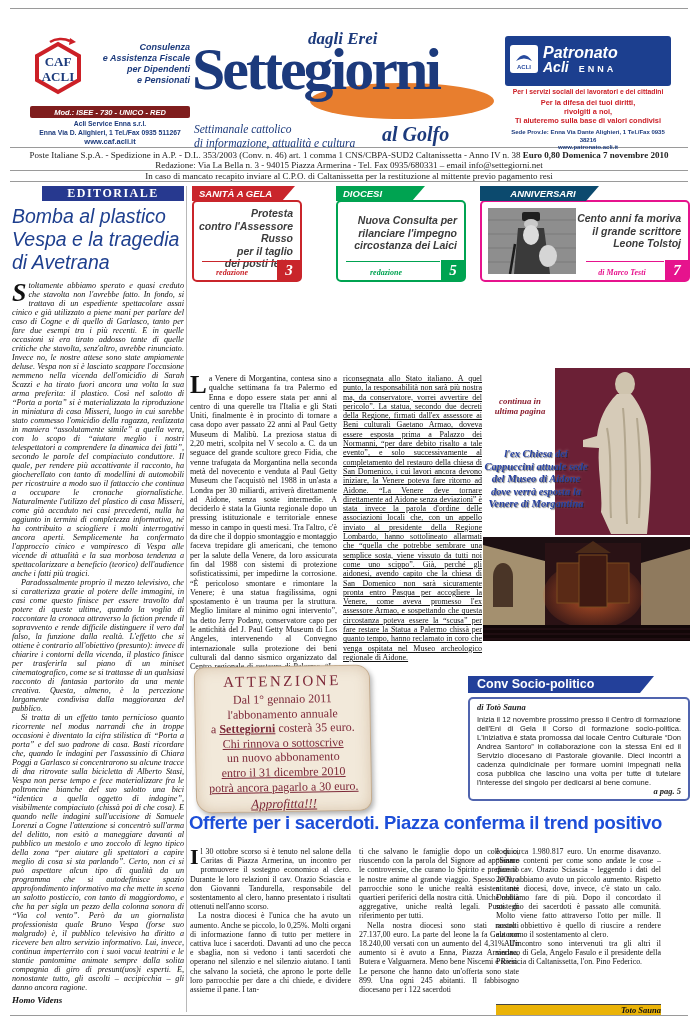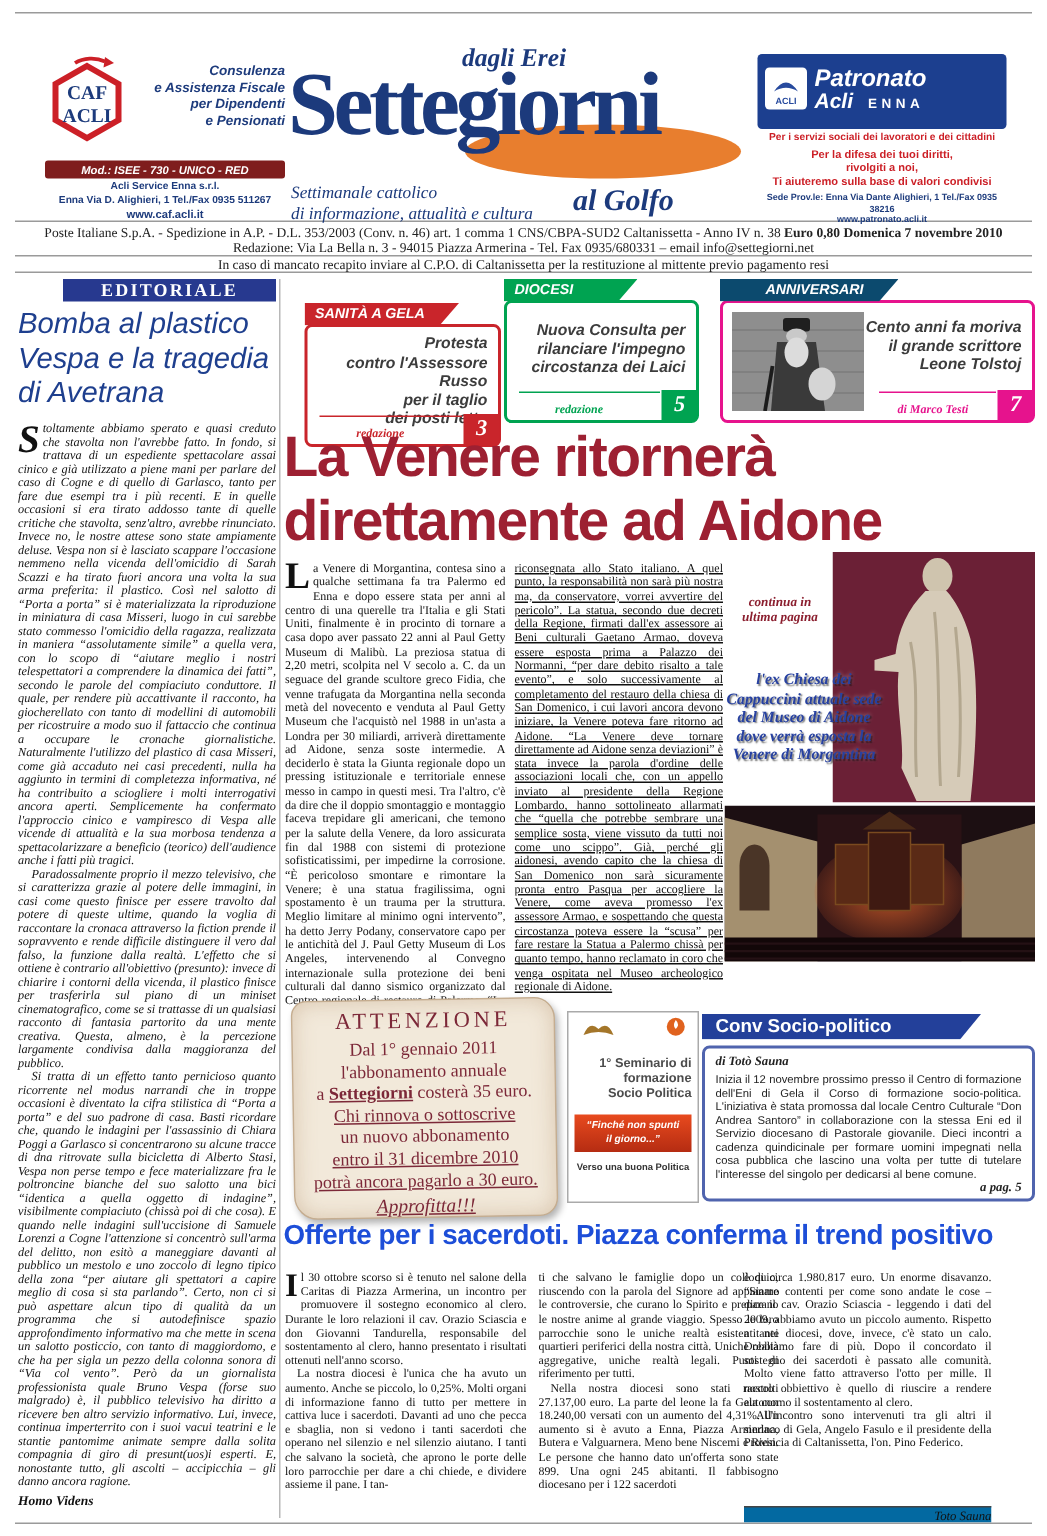--- a/index.html
+++ b/index.html
@@ -104,22 +104,22 @@
      text-align:justify;color:#222;}
   .corso-by{font-weight:bold;font-style:italic;font-family:"Liberation Serif",serif;font-size:8.5px;margin-bottom:3px;}
   .corso-pag{text-align:right;font-weight:bold;font-style:italic;font-family:"Liberation Serif",serif;font-size:8.5px;}
 
   
   .b-head{left:189px;top:812px;width:505px;font-family:"Liberation Sans",sans-serif;font-weight:bold;
      font-size:18.5px;letter-spacing:-.3px;color:#1d4ed8;}
   .bcol{position:absolute;top:847px;height:168px;font-size:7.9px;line-height:9.2px;text-align:justify;overflow:hidden;}
   .bcol p{margin:0;}
   .bcol p.ind{text-indent:8px;}
-  .b-sign{position:absolute;right:0;bottom:0;left:0;background:#0369a1;border-top:1px solid #444;
-     text-align:right;font-weight:normal;font-style:italic;font-size:8.5px;padding-top:1px;}
+  .b-sign{position:absolute;right:0;bottom:0;left:0;background:#eab308;border-top:1px solid #444;
+     text-align:right;font-weight:bold;font-style:italic;font-size:8.5px;padding-top:1px;}
 </style>
 </head>
 <body>
 
 <div class="page">
 
   <div class="rule" style="left:10px;right:10px;top:8px;width:678px;"></div>
   <div class="rule" style="left:10px;top:147px;width:678px;"></div>
   <div class="rule" style="left:10px;top:170px;width:678px;"></div>
   <div class="rule" style="left:10px;top:181px;width:678px;"></div>
@@ -190,21 +190,21 @@
   <div class="abs ed-title">Bomba al plastico
 Vespa e la tragedia
 di Avetrana</div>
   <div class="abs ed-body">
     <p><span class="dcap">S</span><span>toltamente abbiamo sperato e quasi creduto che stavolta non l'avrebbe fatto. In fondo, si trattava di un espediente spettacolare assai cinico e già utilizzato a piene mani per parlare del caso di Cogne e di quello di Garlasco, tanto per fare due esempi tra i più recenti. E in quelle occasioni si era tirato addosso tante di quelle critiche che stavolta, senz'altro, avrebbe rinunciato. Invece no, le nostre attese sono state ampiamente deluse. Vespa non si è lasciato scappare l'occasione nemmeno nella vicenda dell'omicidio di Sarah Scazzi e ha tirato fuori ancora una volta la sua arma preferita: il plastico. Così nel salotto di “Porta a porta” si è materializzata la riproduzione in miniatura di casa Misseri, luogo in cui sarebbe stato commesso l'omicidio della ragazza, realizzata in maniera “assolutamente simile” a quella vera, con lo scopo di “aiutare meglio i nostri telespettatori a comprendere la dinamica dei fatti”, secondo le parole del compiaciuto conduttore. Il quale, per rendere più accattivante il racconto, ha giocherellato con tanto di modellini di automobili per ricostruire a modo suo il fattaccio che continua a occupare le cronache giornalistiche. Naturalmente l'utilizzo del plastico di casa Misseri, come già accaduto nei casi precedenti, nulla ha aggiunto in termini di completezza informativa, né ha contribuito a sciogliere i molti interrogativi ancora aperti. Semplicemente ha confermato l'approccio cinico e vampiresco di Vespa alle vicende di attualità e la sua morbosa tendenza a spettacolarizzare a beneficio (teorico) dell'audience anche i fatti più tragici.</span></p>
     <p class="ind">Paradossalmente proprio il mezzo televisivo, che si caratterizza grazie al potere delle immagini, in casi come questo finisce per essere travolto dal potere di queste ultime, quando la voglia di raccontare la cronaca attraverso la fiction prende il sopravvento e rende difficile distinguere il vero dal falso, la funzione dalla realtà. L'effetto che si ottiene è contrario all'obiettivo (presunto): invece di chiarire i contorni della vicenda, il plastico finisce per trasferirla sul piano di un miniset cinematografico, come se si trattasse di un qualsiasi racconto di fantasia partorito da una mente creativa. Questa, almeno, è la percezione largamente condivisa dalla maggioranza del pubblico.</p>
     <p class="ind">Si tratta di un effetto tanto pernicioso quanto ricorrente nel modus narrandi che in troppe occasioni è diventato la cifra stilistica di “Porta a porta” e del suo padrone di casa. Basti ricordare che, quando le indagini per l'assassinio di Chiara Poggi a Garlasco si concentrarono su alcune tracce di dna ritrovate sulla bicicletta di Alberto Stasi, Vespa non perse tempo e fece materializzare fra le poltroncine bianche del suo salotto una bici “identica a quella oggetto di indagine”, visibilmente compiaciuto (chissà poi di che cosa). E quando nelle indagini sull'uccisione di Samuele Lorenzi a Cogne l'attenzione si concentrò sull'arma del delitto, non esitò a maneggiare davanti al pubblico un mestolo e uno zoccolo di legno tipico della zona “per aiutare gli spettatori a capire meglio di cosa si sta parlando”. Certo, non ci si può aspettare alcun tipo di qualità da un programma che si autodefinisce spazio approfondimento informativo ma che mette in scena un salotto posticcio, con tanto di maggiordomo, e che ha per sigla un pezzo della colonna sonora di “Via col vento”. Però da un giornalista professionista quale Bruno Vespa (forse suo malgrado) è, il pubblico televisivo ha diritto a ricevere ben altro servizio informativo. Lui, invece, continua imperterrito con i suoi vacui teatrini e le stantie pantomime animate sempre dalla solita compagnia di giro di presunt(uos)i esperti. E, nonostante tutto, gli ascolti – accipicchia – gli danno ancora ragione.</p>
     <div class="ed-sign">Homo Videns</div>
   </div>
 
-  <div class="teaser" style="left:203px;width:131px;margin-top:16px;">
+  <div class="teaser" style="left:192px;width:110px;">
     <div class="t-banner" style="background:#c9252b;width:96px;">SANITÀ A GELA</div>
     <div class="t-box" style="border-color:#c9252b;">
       <div class="t-title">Protesta
 contro l'Assessore Russo
 per il taglio
 dei posti letto</div>
       <div class="t-foot" style="border-color:#c9252b;"></div>
       <div class="t-by" style="color:#c9252b;">redazione</div>
       <div class="t-page" style="background:#c9252b;">3</div>
     </div>
@@ -244,24 +244,20 @@
       </span>
       <div class="t-title" style="top:10px;">Cento anni fa moriva
 il grande scrittore
 Leone Tolstoj</div>
       <div class="t-foot" style="border-color:#e6138d;left:104px;"></div>
       <div class="t-by" style="color:#e6138d;left:104px;">di Marco Testi</div>
       <div class="t-page" style="background:#e6138d;">7</div>
     </div>
   </div>
 
-  <div class="abs headline">
-    <div>La Venere ritornerà</div>
-    <div>direttamente ad Aidone</div>
-  </div>
 
   <div class="acol" style="left:190px;width:147px;height:296px;">
     <p><span class="dcap2">L</span><span>a Venere di Morgantina, contesa sino a qualche settimana fa tra Palermo ed Enna e dopo essere stata per anni al centro di una querelle tra l'Italia e gli Stati Uniti, finalmente è in procinto di tornare a casa dopo aver passato 22 anni al Paul Getty Museum di Malibù. La preziosa statua di 2,20 metri, scolpita nel V secolo a. C. da un seguace del grande scultore greco Fidia, che venne trafugata da Morgantina nella seconda metà del novecento e venduta al Paul Getty Museum che l'acquistò nel 1988 in un'asta a Londra per 30 miliardi, arriverà direttamente ad Aidone, senza soste intermedie. A deciderlo è stata la Giunta regionale dopo un pressing istituzionale e territoriale ennese messo in campo in questi mesi. Tra l'altro, c'è da dire che il doppio smontaggio e montaggio faceva trepidare gli americani, che temono per la salute della Venere, da loro assicurata fin dal 1988 con sistemi di protezione sofisticatissimi, per impedirne la corrosione. “È pericoloso smontare e rimontare la Venere; è una statua fragilissima, ogni spostamento è un trauma per la struttura. Meglio limitare al minimo ogni intervento”, ha detto Jerry Podany, conservatore capo per le antichità del J. Paul Getty Museum di Los Angeles, intervenendo al Convegno internazionale sulla protezione dei beni culturali dal danno sismico organizzato dal Centro regionale di restauro di Palermo. “La parte più fragile della Venere – ha spiegato - è il busto, in tufo calcareo morbido, mani e viso sono invece in marmo. Verrà smontata in tre pezzi più mani e piedi, per poter viaggiare in nave ed essere</span></p>
   </div>
   <div class="acol" style="left:343px;width:139px;height:288px;text-decoration:underline;">
     <p>riconsegnata allo Stato italiano. A quel punto, la responsabilità non sarà più nostra ma, da conservatore, vorrei avvertire del pericolo”. La statua, secondo due decreti della Regione, firmati dall'ex assessore ai Beni culturali Gaetano Armao, doveva essere esposta prima a Palazzo dei Normanni, “per dare debito risalto a tale evento”, e solo successivamente al completamento del restauro della chiesa di San Domenico, i cui lavori ancora devono iniziare, la Venere poteva fare ritorno ad Aidone. “La Venere deve tornare direttamente ad Aidone senza deviazioni” è stata invece la parola d'ordine delle associazioni locali che, con un appello inviato al presidente della Regione Lombardo, hanno sottolineato allarmati che “quella che potrebbe sembrare una semplice sosta, viene vissuto da tutti noi come uno scippo”. Già, perché gli aidonesi, avendo capito che la chiesa di San Domenico non sarà sicuramente pronta entro Pasqua per accogliere la Venere, come aveva promesso l'ex assessore Armao, e sospettando che questa circostanza poteva essere la “scusa” per fare restare la Statua a Palermo chissà per quanto tempo, hanno reclamato in coro che venga ospitata nel Museo archeologico regionale di Aidone.</p>
 
   </div>
 
   <div class="abs" style="left:483px;top:368px;width:207px;height:275px;">
@@ -309,41 +305,20 @@
     <div class="attn-line">Dal 1° gennaio 2011</div>
     <div class="attn-line">l'abbonamento annuale</div>
     <div class="attn-line"><span>a </span><span class="attn-b">Settegiorni</span><span> costerà 35 euro.</span></div>
     <div class="attn-line attn-u">Chi rinnova o sottoscrive</div>
     <div class="attn-line">un nuovo abbonamento</div>
     <div class="attn-line attn-u">entro il 31 dicembre 2010</div>
     <div class="attn-line attn-u">potrà ancora pagarlo a 30 euro.</div>
     <div class="attn-cta">Approfitta!!!</div>
   </div>
 
-  <div class="abs sem">
-    <div class="sem-logos">
-      <span>
-        <svg width="24" height="14" viewBox="0 0 24 14">
-          <path d="M2,12 Q6,2 12,8 Q18,2 22,12 Q12,8 2,12 Z" fill="#a4762a"></path>
-        </svg>
-      </span>
-      <span>
-        <svg width="13" height="13" viewBox="0 0 13 13">
-          <circle cx="6.5" cy="6.5" r="6" fill="#e0621e"></circle>
-          <path d="M6.5,2 Q9.5,5 6.5,8 Q4,6 6.5,2 Z" fill="#fff"></path>
-        </svg>
-      </span>
-    </div>
-    <div class="sem-title">1° Seminario di
-formazione
-Socio Politica</div>
-    <div class="sem-quote">“Finché non spunti
-il giorno...”</div>
-    <div class="sem-foot">Verso una buona Politica</div>
-  </div>
 
   <div class="abs corso">
     <div class="corso-banner">Conv Socio-politico</div>
     <div class="corso-box">
       <div class="corso-by">di Totò Sauna</div>
       <span>Inizia il 12 novembre prossimo presso il Centro di formazione dell'Eni di Gela il Corso di formazione socio-politica. L'iniziativa è stata promossa dal locale Centro Culturale “Don Andrea Santoro” in collaborazione con la stessa Eni ed il Servizio diocesano di Pastorale giovanile. Dieci incontri a cadenza quindicinale per formare uomini impegnati nella cosa pubblica che lascino una volta per tutte di tutelare l'interesse del singolo per dedicarsi al bene comune.</span>
       <div class="corso-pag">a pag. 5</div>
     </div>
   </div>
 

